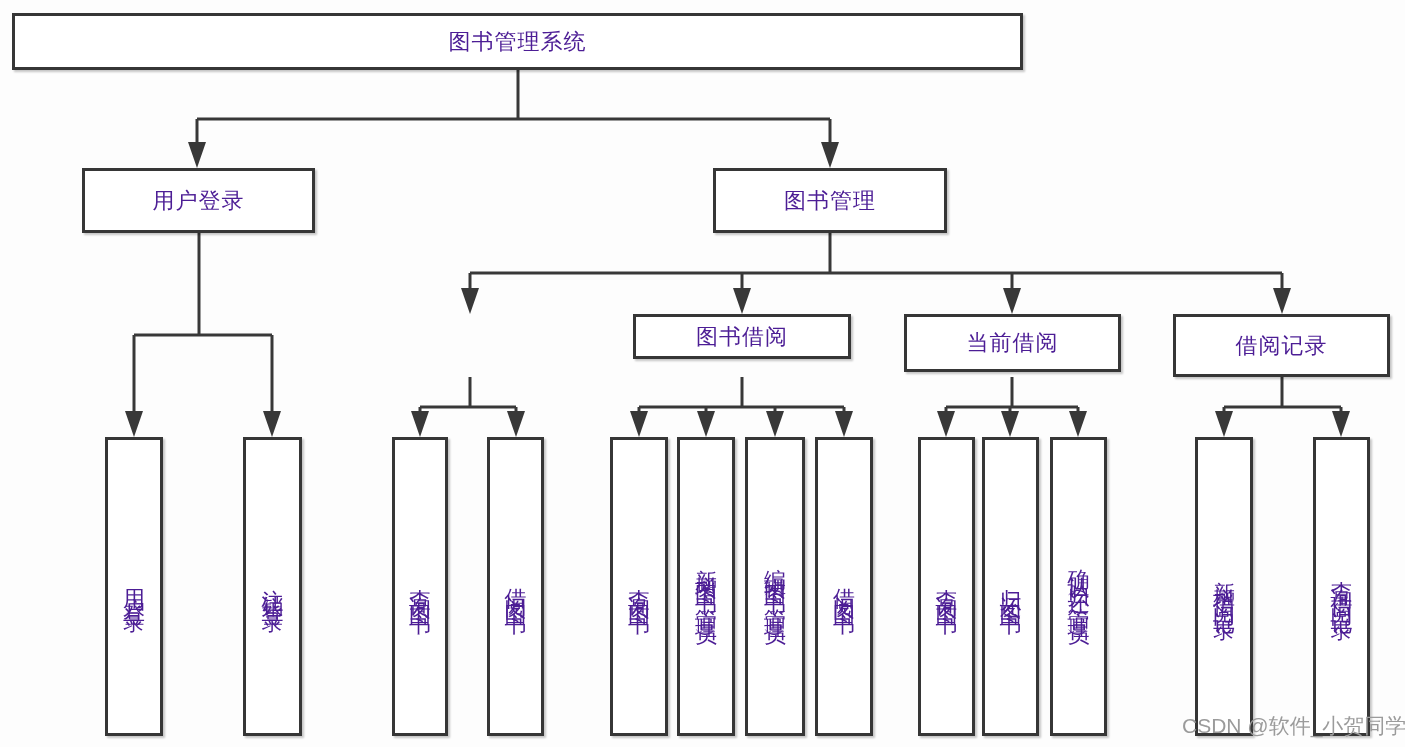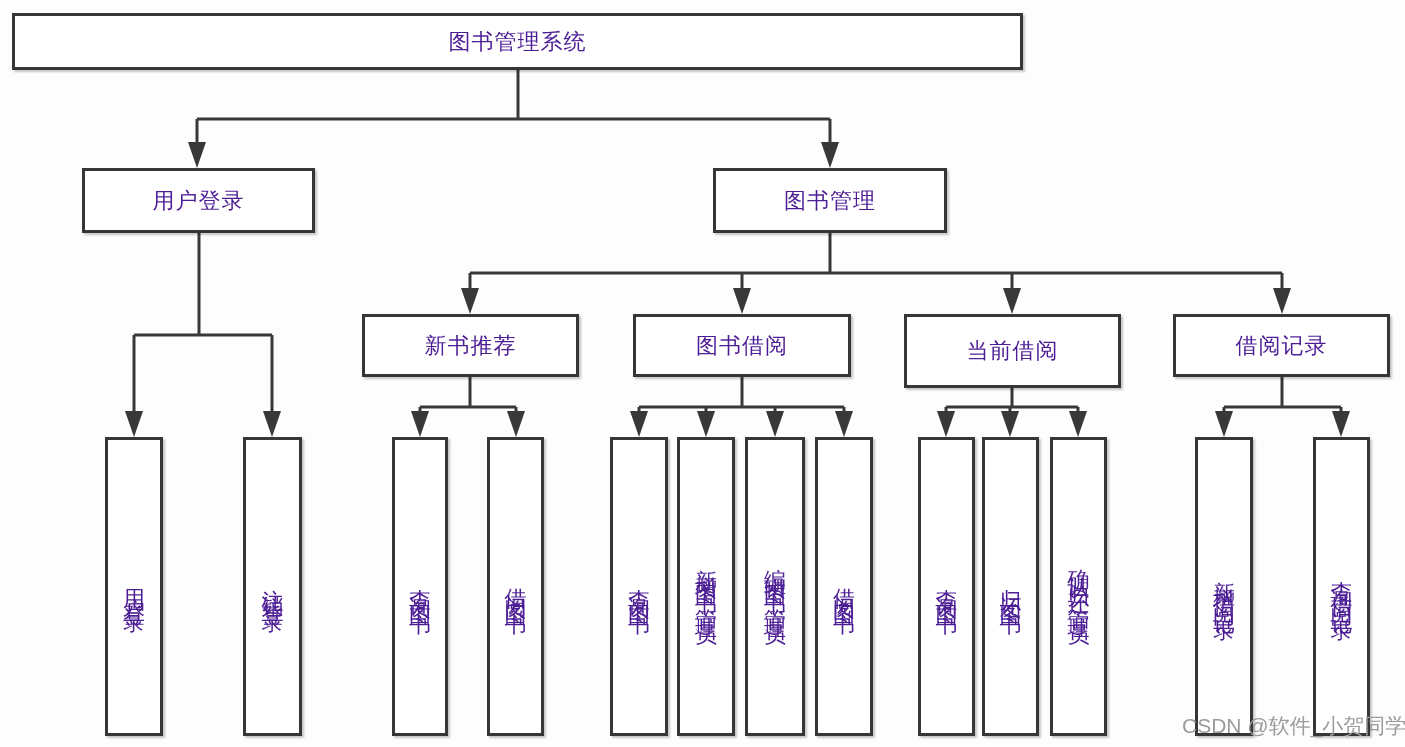--- a/index.html
+++ b/index.html
@@ -104,27 +104,24 @@
     <span>图书管理系统</span>
   </div>
 
   <div class="box" style="left:82px;top:168px;width:233px;height:65px;">
     <span>用户登录</span>
   </div>
   <div class="box" style="left:713px;top:168px;width:234px;height:65px;">
     <span>图书管理</span>
   </div>
 
-  <div class="box" style="left:362px;top:314px;width:217px;height:63px;">
-    <span>新书推荐</span>
-  </div>
-  <div class="box" style="left:633px;top:314px;width:218px;height:63px;">
+  <div class="box" style="left:633px;top:314px;width:218px;height:45px;">
     <span>图书借阅</span>
   </div>
-  <div class="box" style="left:904px;top:314px;width:217px;height:74px;">
+  <div class="box" style="left:904px;top:314px;width:217px;height:58px;">
     <span>当前借阅</span>
   </div>
   <div class="box" style="left:1173px;top:314px;width:217px;height:63px;">
     <span>借阅记录</span>
   </div>
 
   <div class="box vbox" style="left:105px;top:437px;width:58px;height:299px;">
     <span class="vtext">用户登录</span>
   </div>
   <div class="box vbox" style="left:243px;top:437px;width:59px;height:299px;">

